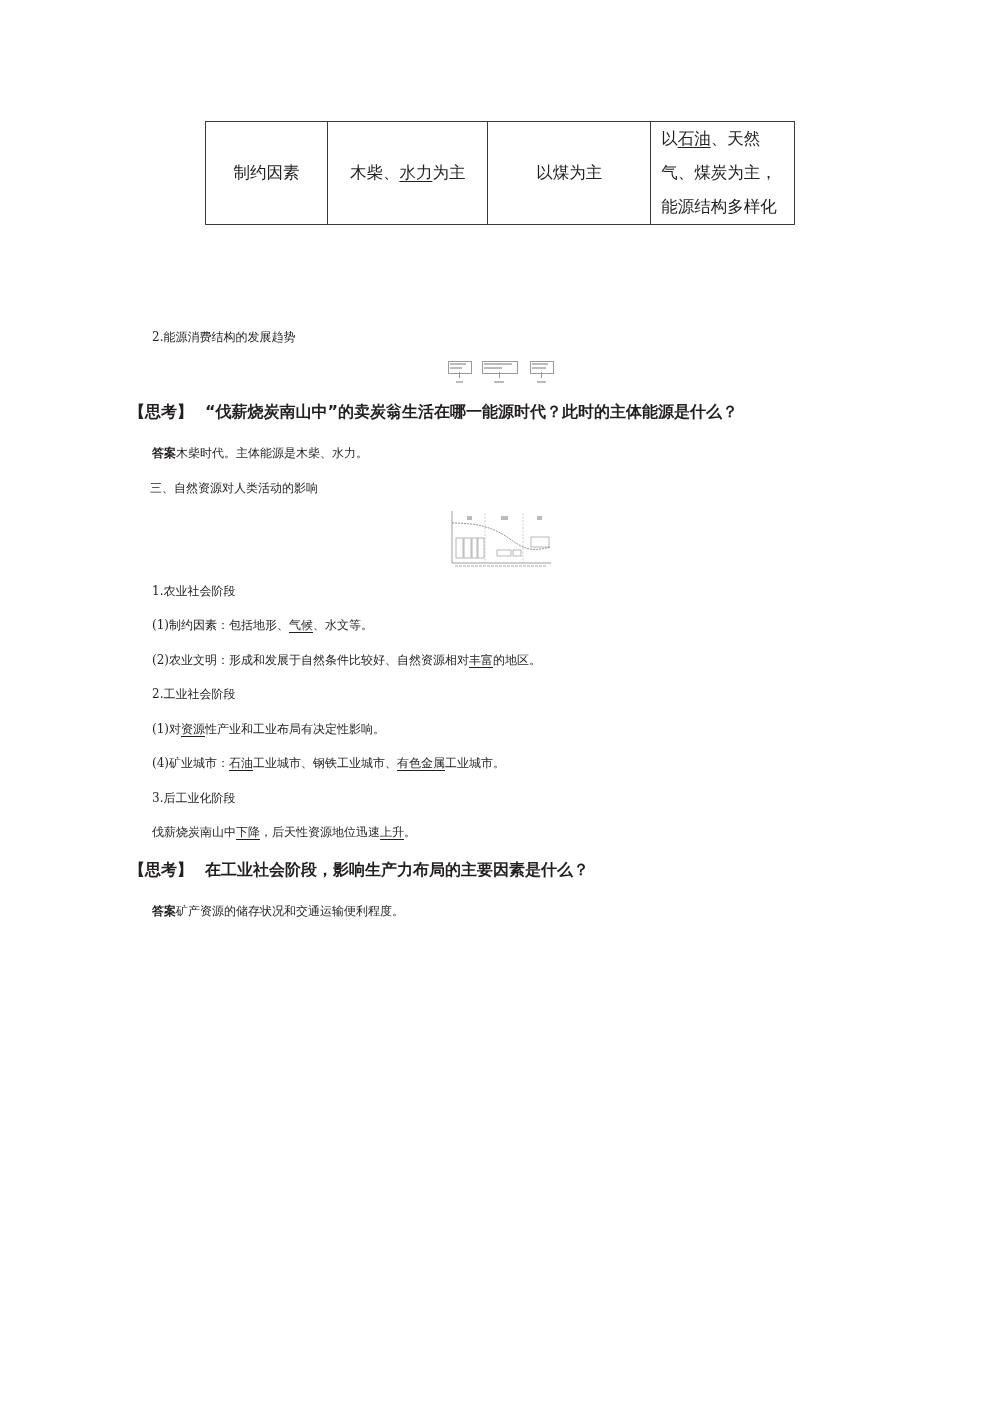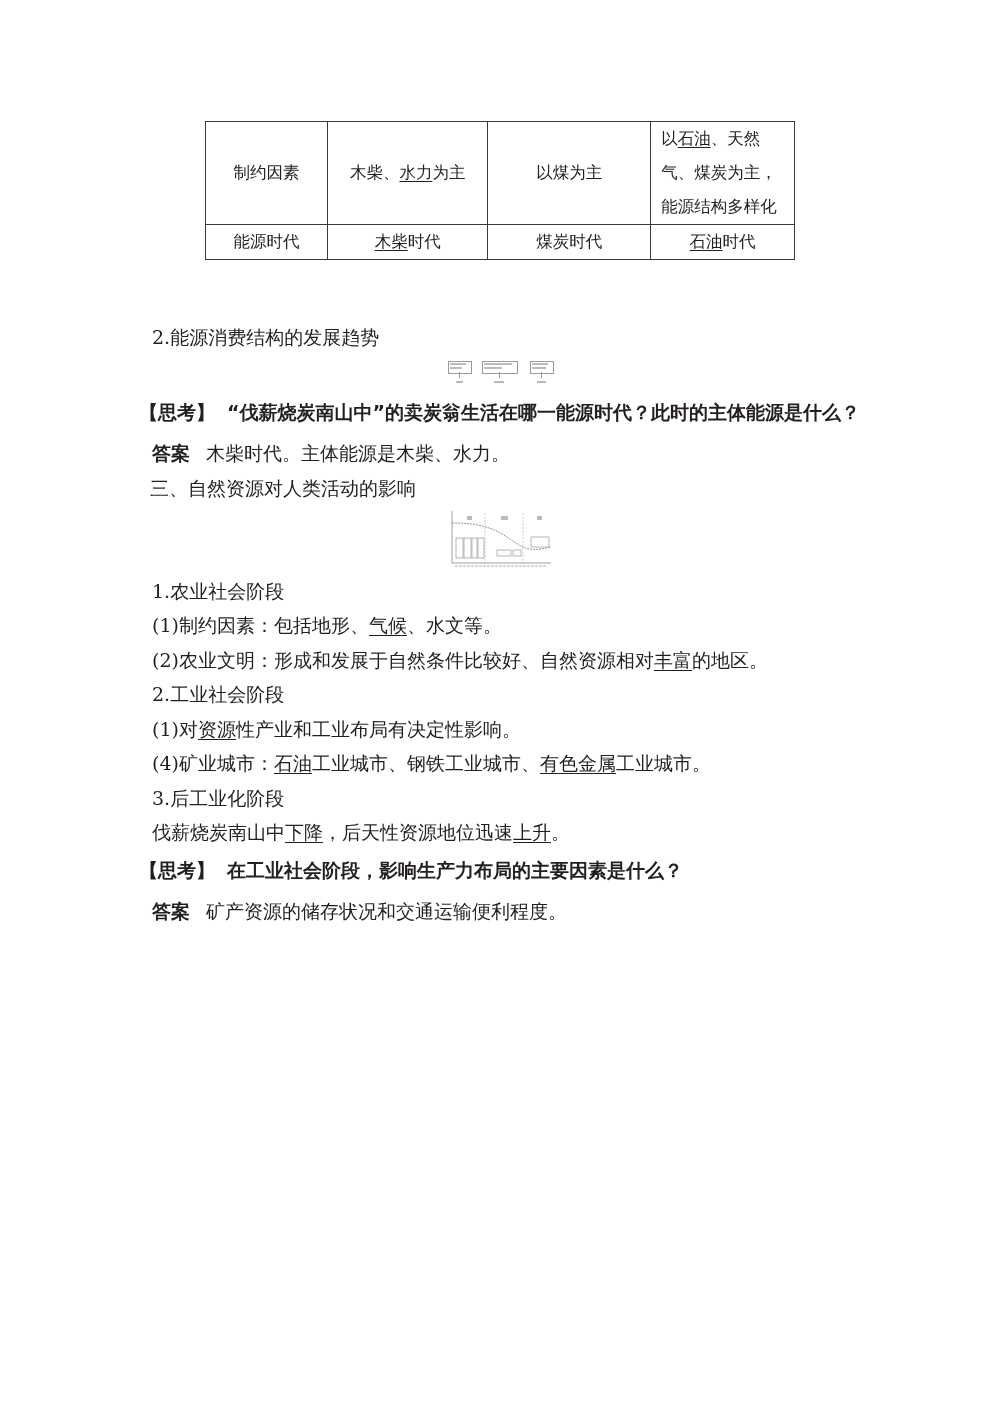--- a/index.html
+++ b/index.html
@@ -15,51 +15,45 @@
   }
   table.energy td {
     border: 1.5px solid #3a3a3a; text-align: center; vertical-align: middle;
     padding: 0; line-height: 34px; margin-top: 32px;
   }
   table.energy td.wrap { text-align: left; padding-left: 10px; line-height: 34px; }
   .row1 td { height: 102px; }
   .row2 td { height: 34px; }
   .row3 td { height: 35px; vertical-align: top; }
   .line {
-    position: absolute; left: 152px; font-size: 19px; white-space: nowrap; line-height: 22px;
+    position: absolute; left: 152px; font-size: 12px; white-space: nowrap; line-height: 22px;
   }
   .sans { font-family: "DejaVu Sans", "Liberation Sans", sans-serif; }
-  .think { font-family: "DejaVu Sans", "Liberation Sans", sans-serif; font-size: 19px; font-weight: bold; left: 139px; }
+  .think { font-family: "DejaVu Sans", "Liberation Sans", sans-serif; font-size: 16px; font-weight: bold; left: 129px; }
   .think .tag { margin-right: 12px; }
-  .ans .tag { font-family: "DejaVu Sans", "Liberation Sans", sans-serif; font-weight: bold; margin-right: 16px; }
+  .ans .tag { font-family: "DejaVu Sans", "Liberation Sans", sans-serif; font-weight: bold; }
   .diagram { position: absolute; }
   .mini-box { position: absolute; border: 1px solid #9a9a9a; font-size: 3px; color: #888; }
 </style>
 </head>
 <body>
 
 <table class="energy">
   <colgroup>
     <col style="width:122px">
       <col style="width:161px">
       <col style="width:163px">
       <col style="width:144px">
   </colgroup>
   <tbody>
       <tr class="row1">
     <td>制约因素</td>
     <td><span>木柴、</span><span class="u">水力</span><span>为主</span></td>
     <td><span>以煤为主</span></td>
     <td class="wrap"><span>以</span><span class="u">石油</span><span>、天然</span><br><span>气、煤炭为主，</span><br><span>能源结构多样化</span></td>
-  </tr>
-  <tr class="row2">
-    <td>能源时代</td>
-    <td><span class="u">木柴</span><span>时代</span></td>
-    <td><span>煤炭时代</span></td>
-    <td><span class="u">石油</span><span>时代</span></td>
   </tr>
 </tbody>
   </table>
 
 <div class="line" style="top:326px;">2.能源消费结构的发展趋势</div>
 
 <div class="diagram" style="left:446px; top:360px; width:110px; height:26px;">
   <div class="mini-box" style="left:2px; top:1px; width:22px; height:11px;"></div>
   <div class="mini-box" style="left:36px; top:1px; width:34px; height:11px;"></div>
   <div class="mini-box" style="left:84px; top:1px; width:22px; height:11px;"></div>

